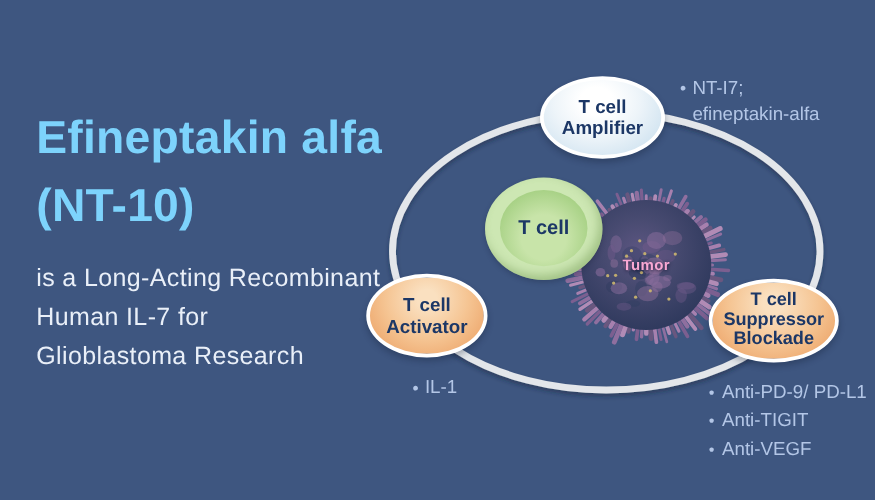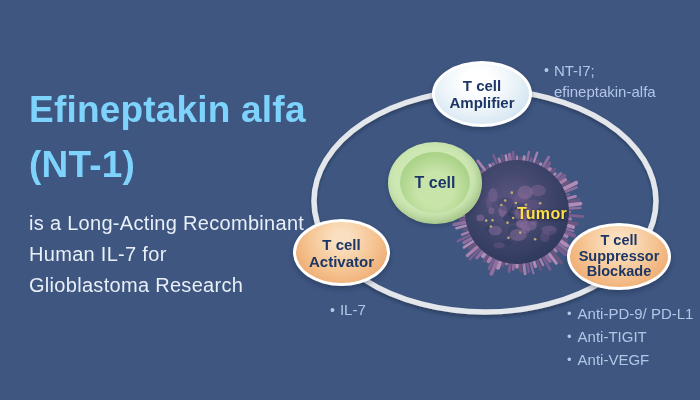--- a/index.html
+++ b/index.html
@@ -58,21 +58,21 @@
     position:absolute; left:12px; top:10px; width:70px; height:61px;
     border-radius:50%;
     background:radial-gradient(circle at 50% 62%, #c8e4a9 35%, #a9d287 72%, #90bf70 100%);
     display:flex; align-items:center; justify-content:center;
     color:#1c3766; font-weight:bold; font-size:16px;
   }
 
   
   .tumor-label {
     position:absolute; left:467px; top:205px; width:100px; z-index:5;
-    text-align:right; color:#fde047; font-weight:bold; font-size:16px;
+    text-align:center; color:#f9a8d4; font-weight:bold; font-size:12px;
     letter-spacing:0.3px; text-shadow:0 1px 3px rgba(15,15,40,0.85);
   }
 
   
   .anno {
     position:absolute; z-index:5; color:#b3c6e6; font-size:15px;
     display:flex; gap:5px; align-items:flex-start; font-weight:400;
   }
   .anno .bullet { font-size:14px; line-height:inherit; }
   .anno .anno-text { white-space:pre-line; }
@@ -253,21 +253,21 @@
           <circle cx="-24.50894477227419" cy="8.28364926025197" r="1.3" fill="#ccb66f" opacity="0.9"></circle>
           <circle cx="-11.819313065297996" cy="-11.463865749273161" r="1.3" fill="#ccb66f" opacity="0.9"></circle>
           <circle cx="-26.09042676193407" cy="14.480192553237323" r="1.3" fill="#ccb66f" opacity="0.9"></circle>
           <circle cx="-9.458000047924935" cy="10.662360331391822" r="1.3" fill="#ccb66f" opacity="0.9"></circle>
         </g>
     </g>
   </svg>
 
   <div class="headline">
     <span>Efineptakin alfa</span>
-    <span>(NT-1)</span>
+    <span>(NT-10)</span>
   </div>
   <div class="subtitle">is a Long-Acting Recombinant
 Human IL-7 for
 Glioblastoma Research</div>
 
   <div class="tcell-outer">
     <div class="tcell-inner">T cell</div>
   </div>
 
   <div class="tumor-label">Tumor</div>
@@ -281,21 +281,21 @@
 Blockade</div>
 
   <div class="anno anno-nt">
     <span class="bullet">•</span>
     <span class="anno-text">NT-I7;
 efineptakin-alfa</span>
   </div>
 
   <div class="anno anno-il2">
     <span class="bullet">•</span>
-    <span class="anno-text">IL-7</span>
+    <span class="anno-text">IL-1</span>
   </div>
 
   <div class="anno-sup">
     <div class="row">
       <span class="bullet">•</span>
       <span>Anti-PD-9/ PD-L1</span>
     </div>
     <div class="row">
       <span class="bullet">•</span>
       <span>Anti-TIGIT</span>

